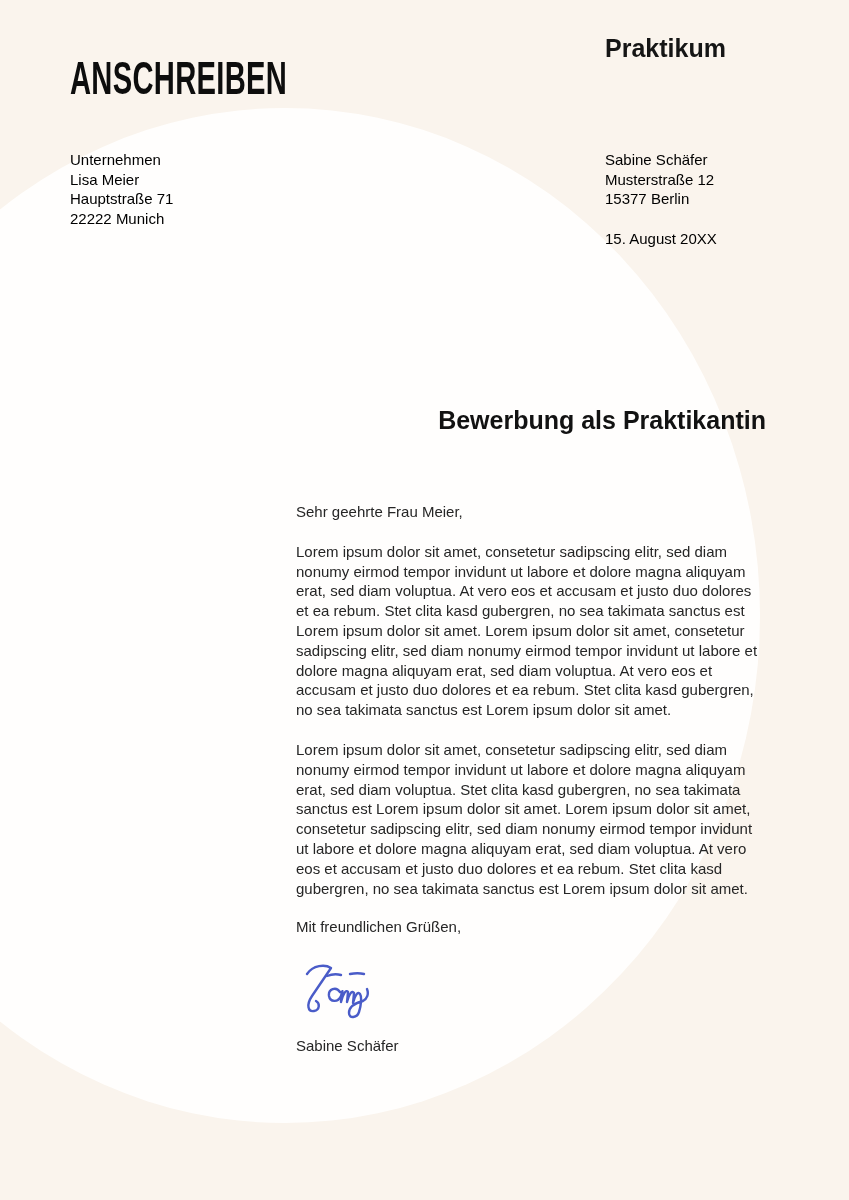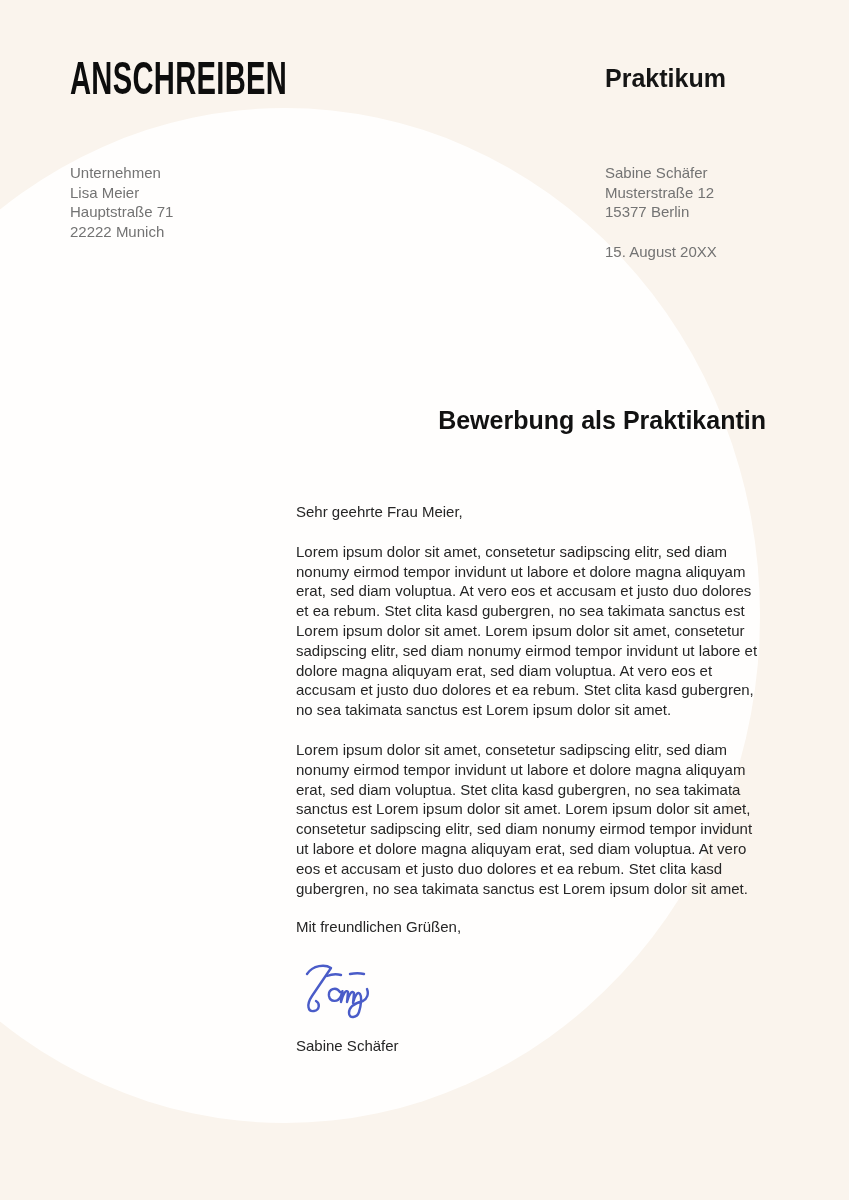--- a/index.html
+++ b/index.html
@@ -37,33 +37,33 @@
     color: #0d0d0d;
     letter-spacing: 0.5px;
     line-height: 1.1;
     transform: scaleX(0.62);
     transform-origin: left top;
     white-space: nowrap;
   }
   .doc-subtitle {
     position: absolute;
     left: 605px;
-    top: 63px;
+    top: 33px;
     font-size: 25px;
     font-weight: 700;
     color: #151515;
     line-height: 30px;
   }
 
   .addr {
     position: absolute;
-    top: 163px;
+    top: 150px;
     font-size: 15px;
     line-height: 19.6px;
-    color: #737373;
+    color: #000000;
   }
   .addr-left  { left: 70px; }
   .addr-right { left: 605px; }
   .addr .group { margin-top: 20px; }
   .addr .group:first-child { margin-top: 0; }
 
   .letter {
     position: absolute;
     left: 296px;
     top: 404px;

